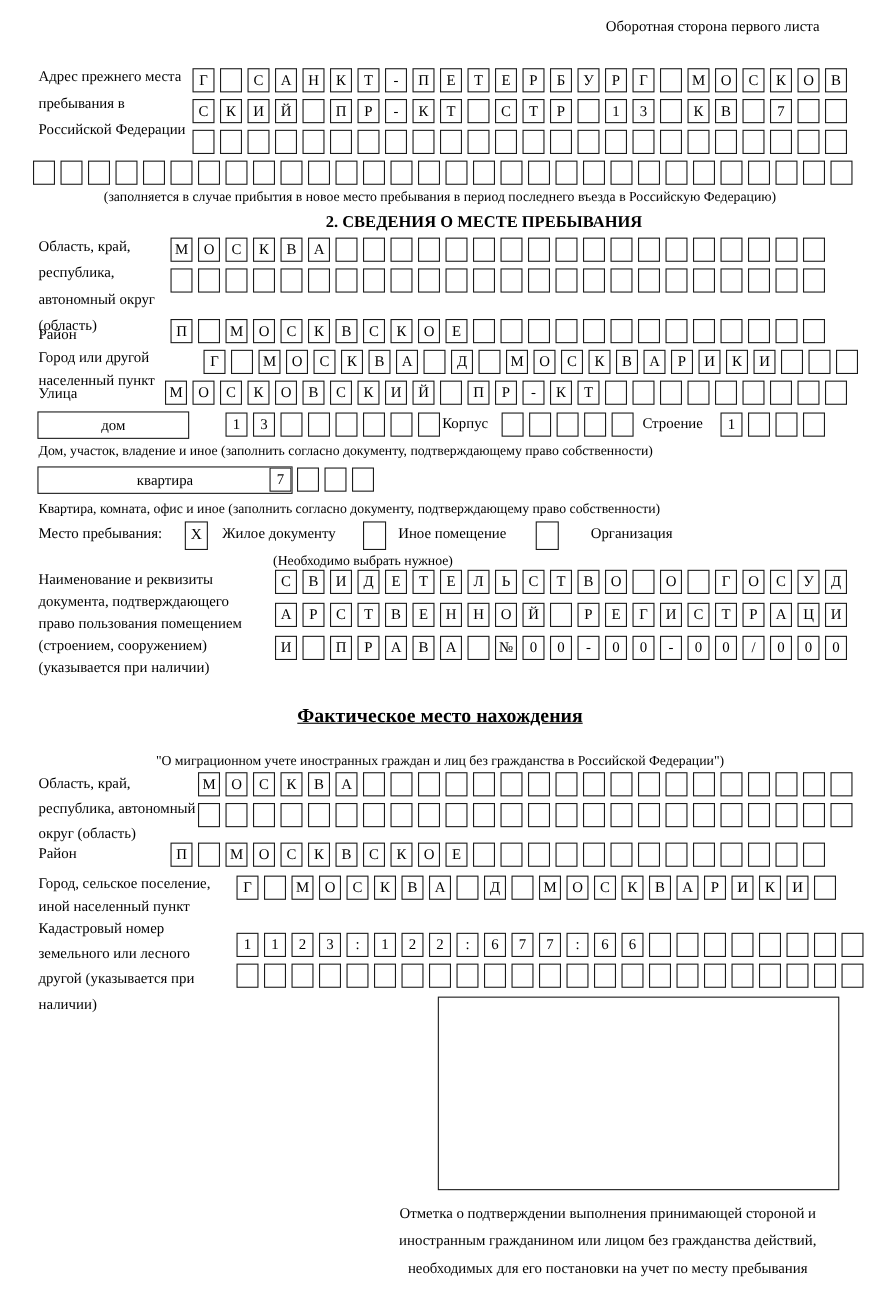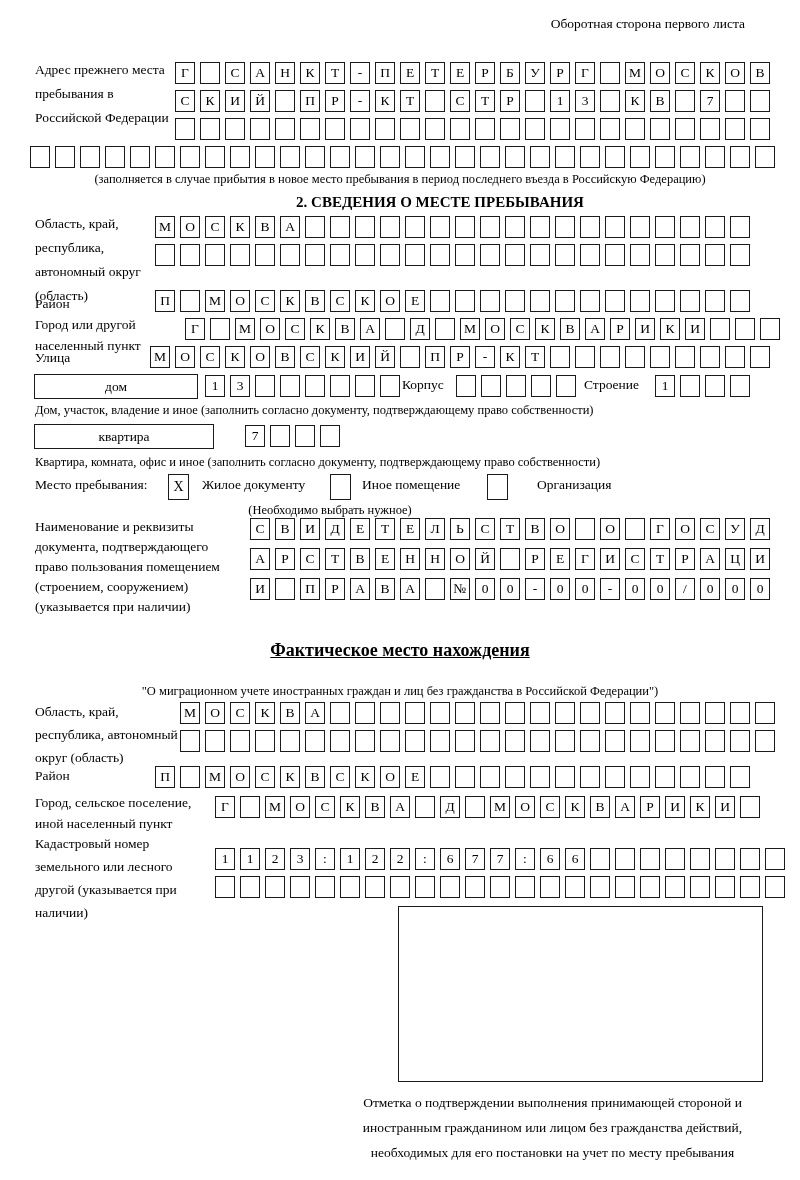--- a/index.html
+++ b/index.html
@@ -278,21 +278,21 @@
       <span class="cell"></span>
       <span class="cell"></span>
       <span class="cell"></span>
       <span class="cell"></span>
       <span class="cell"></span>
       <span class="cell"></span>
       <span class="cell"></span>
       <span class="cell"></span>
     </div>
 
-  <div class="abs widebox" style="top:374px;left:34px;width:164px;">
+  <div class="abs widebox" style="top:374px;left:34px;width:138px;">
       <span>дом</span>
     </div>
   <div class="abs cells" style="top:375px;left:205px;">
       <span class="cell">1</span>
       <span class="cell">3</span>
       <span class="cell"></span>
       <span class="cell"></span>
       <span class="cell"></span>
       <span class="cell"></span>
       <span class="cell"></span>
@@ -308,21 +308,21 @@
     </div>
   <div class="abs" style="top:377px;left:584px;">Строение</div>
   <div class="abs cells" style="top:375px;left:655px;">
       <span class="cell">1</span>
       <span class="cell"></span>
       <span class="cell"></span>
       <span class="cell"></span>
     </div>
   <div class="abs small" style="top:403px;left:35px;">Дом, участок, владение и иное (заполнить согласно документу, подтверждающему право собственности)</div>
 
-  <div class="abs widebox" style="top:424px;left:34px;width:180px;">
+  <div class="abs widebox" style="top:424px;left:34px;width:232px;">
       <span>квартира</span>
     </div>
   <div class="abs cells" style="top:425px;left:245px;">
       <span class="cell">7</span>
       <span class="cell"></span>
       <span class="cell"></span>
       <span class="cell"></span>
     </div>
   <div class="abs small" style="top:455px;left:35px;">Квартира, комната, офис и иное (заполнить согласно документу, подтверждающему право собственности)</div>
 

